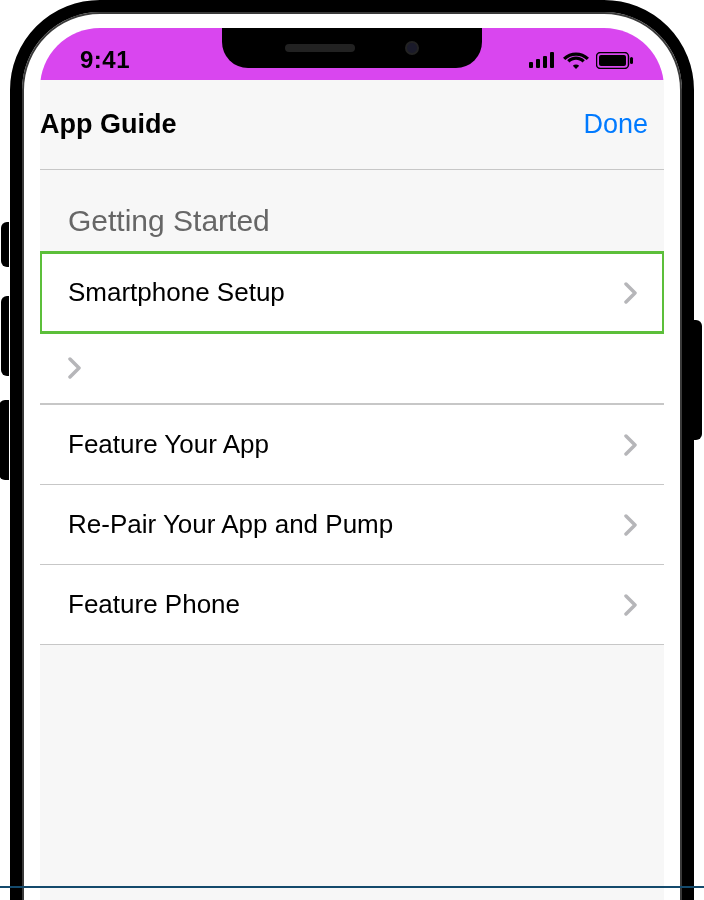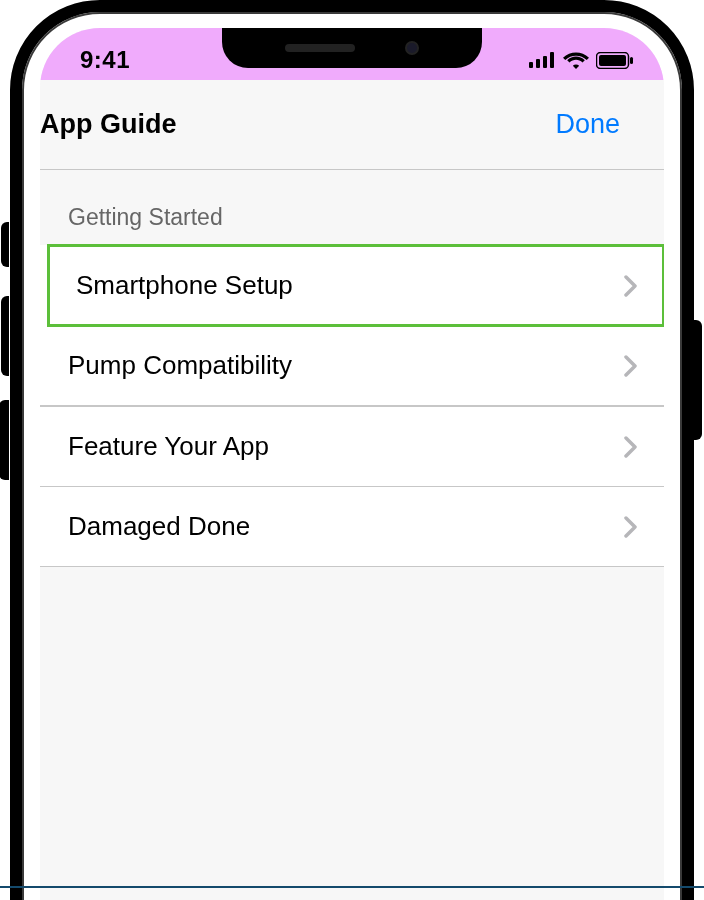--- a/index.html
+++ b/index.html
@@ -12,42 +12,42 @@
     .screen { position:absolute; left:18px; top:16px; right:18px; bottom:16px; border-radius:60px; overflow:hidden; background:#f7f7f7; }
     .notch {
       position:absolute; top:0; left:50%; transform:translateX(-50%);
       width:260px; height:40px; background:#000; border-bottom-left-radius:26px; border-bottom-right-radius:26px;
       z-index:10; display:flex; align-items:center; justify-content:center; gap:50px;
     }
     .speaker { width:70px; height:8px; background:#222; border-radius:4px; }
     .camera { width:14px; height:14px; background:#1a1a2a; border-radius:50%; border:2px solid #222; }
     .status-bar {
       height:52px; display:flex; align-items:center; justify-content:space-between;
-      padding:12px 30px 0 40px; background:#f0abfc; position:relative;
+      padding:12px 30px 0 40px; background:#d946ef; position:relative;
     }
     .time { font-size:24px; font-weight:600; letter-spacing:0.5px; color:#000; }
     .right-icons { display:flex; align-items:center; gap:7px; }
     .right-icons svg { display:block; }
     .nav-bar {
       height:90px; display:flex; align-items:center; justify-content:flex-start; position:relative;
       background:#f7f7f7; border-bottom:1px solid #c7c7c7;
     }
     .nav-title { font-size:27px; font-weight:600; color:#000; }
-    .done-btn { position:absolute; right:44px; font-size:27px; color:#007aff; font-weight:400; cursor:pointer; }
-    .section-header { padding:34px 28px 14px; font-size:23px; color:#666; }
+    .done-btn { position:absolute; right:16px; font-size:27px; color:#007aff; font-weight:400; cursor:pointer; }
+    .section-header { padding:34px 28px 14px; font-size:30px; color:#666; }
     .list { background:#fff; }
     .list-row {
       display:flex; align-items:center; justify-content:space-between;
       padding:24px 26px 24px 28px; border-bottom:1px solid #c7c7c7; cursor:pointer;
       background:#fff;
     }
     .list-row:first-child { border-top:1px solid #c7c7c7; }
     .row-label { font-size:26px; color:#000; }
     .chevron svg { display:block; }
-    .highlighted { outline:3px solid #5cbf3a; outline-offset:-2px; position:relative; z-index:2;margin-left:8px; }
+    .highlighted { outline:3px solid #5cbf3a; outline-offset:-2px; position:relative; z-index:2; }
     
     .btn-left1 { position:absolute; left:1px; top:222px; width:8px; height:45px; background:#000; border-radius:6px 0 0 6px; }
     .btn-left2 { position:absolute; left:1px; top:296px; width:8px; height:80px; background:#000; border-radius:6px 0 0 6px; }
     .btn-left3 { position:absolute; left:-1px; top:400px; width:10px; height:80px; background:#000; border-radius:6px 0 0 6px; }
     .btn-right { position:absolute; right:2px; top:320px; width:8px; height:120px; background:#000; border-radius:0 6px 6px 0; }
     .bottom-line { position:absolute; left:0; right:0; top:886px; height:2px; background:#144a6c; }
   </style>
 </head>
 <body>
 
@@ -101,39 +101,46 @@
         <div class="list">
           <div class="list-row highlighted">
             <span class="row-label">Smartphone Setup</span>
             <span class="chevron">
               <svg width="14" height="22" viewBox="0 0 14 22">
                 <path d="M2 2l9 9-9 9" fill="none" stroke="#b6b6b9" stroke-width="3.5" stroke-linecap="round" stroke-linejoin="round"></path>
               </svg>
             </span>
           </div>
           <div class="list-row">
-            <span class="row-label">Pump Compatibility</span>
             <span class="chevron">
               <svg width="14" height="22" viewBox="0 0 14 22">
                 <path d="M2 2l9 9-9 9" fill="none" stroke="#b6b6b9" stroke-width="3.5" stroke-linecap="round" stroke-linejoin="round"></path>
               </svg>
             </span>
           </div>
         </div>
         <div class="list">
           <div class="list-row">
             <span class="row-label">Feature Your App</span>
             <span class="chevron">
               <svg width="14" height="22" viewBox="0 0 14 22">
                 <path d="M2 2l9 9-9 9" fill="none" stroke="#b6b6b9" stroke-width="3.5" stroke-linecap="round" stroke-linejoin="round"></path>
               </svg>
             </span>
           </div>
           <div class="list-row">
-            <span class="row-label">Damaged Done</span>
+            <span class="row-label">Re-Pair Your App and Pump</span>
+            <span class="chevron">
+              <svg width="14" height="22" viewBox="0 0 14 22">
+                <path d="M2 2l9 9-9 9" fill="none" stroke="#b6b6b9" stroke-width="3.5" stroke-linecap="round" stroke-linejoin="round"></path>
+              </svg>
+            </span>
+          </div>
+          <div class="list-row">
+            <span class="row-label">Feature Phone</span>
             <span class="chevron">
               <svg width="14" height="22" viewBox="0 0 14 22">
                 <path d="M2 2l9 9-9 9" fill="none" stroke="#b6b6b9" stroke-width="3.5" stroke-linecap="round" stroke-linejoin="round"></path>
               </svg>
             </span>
           </div>
         </div>
       </div>
   </div>
 </div>

